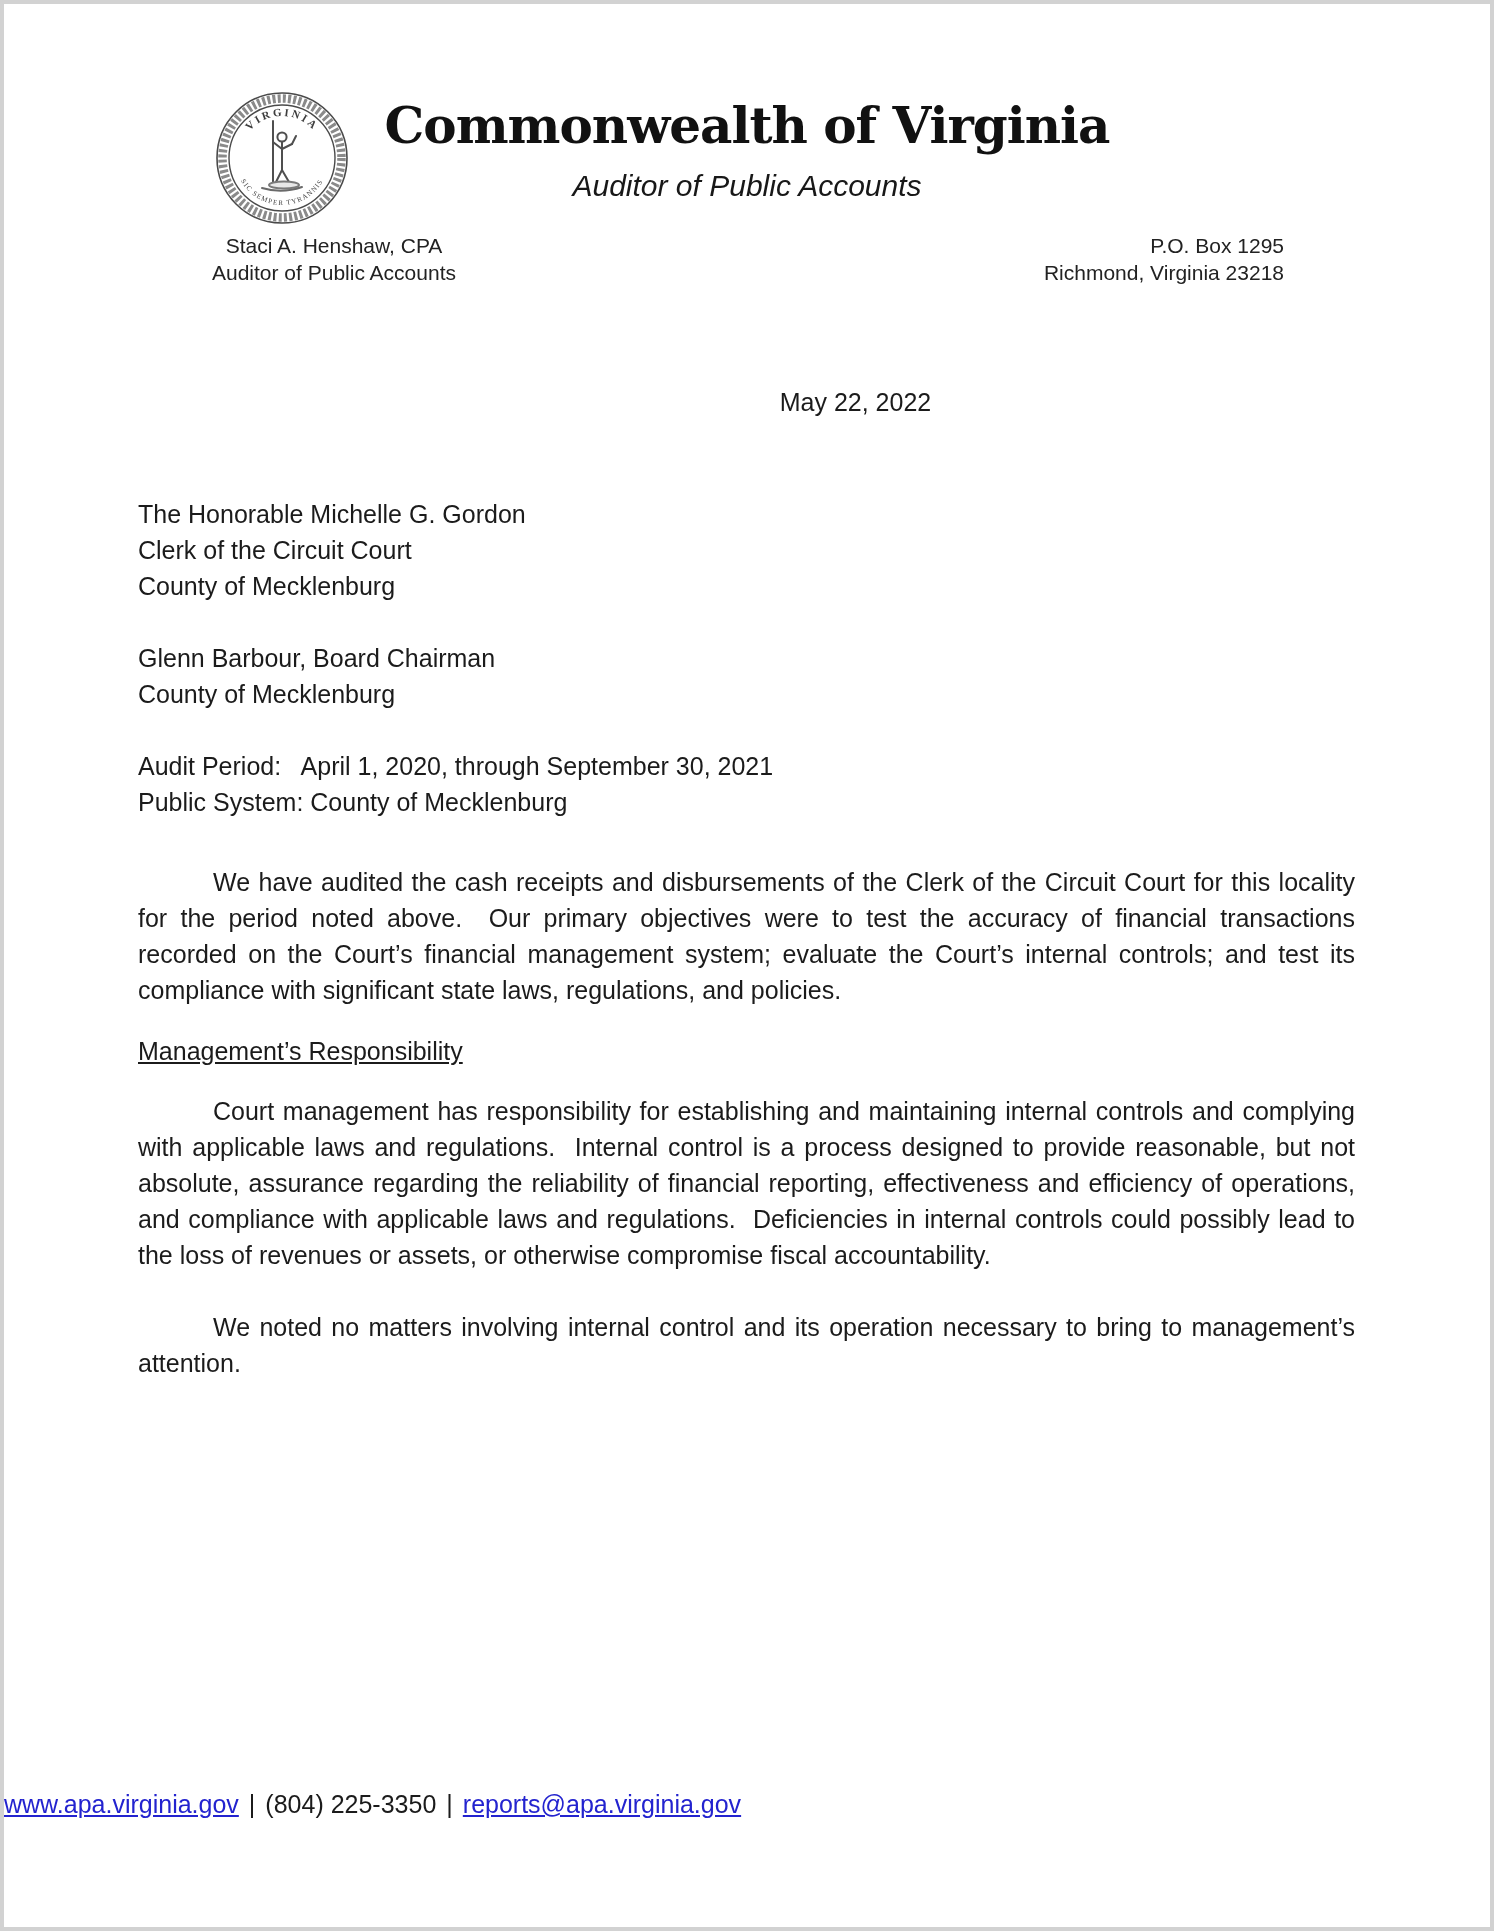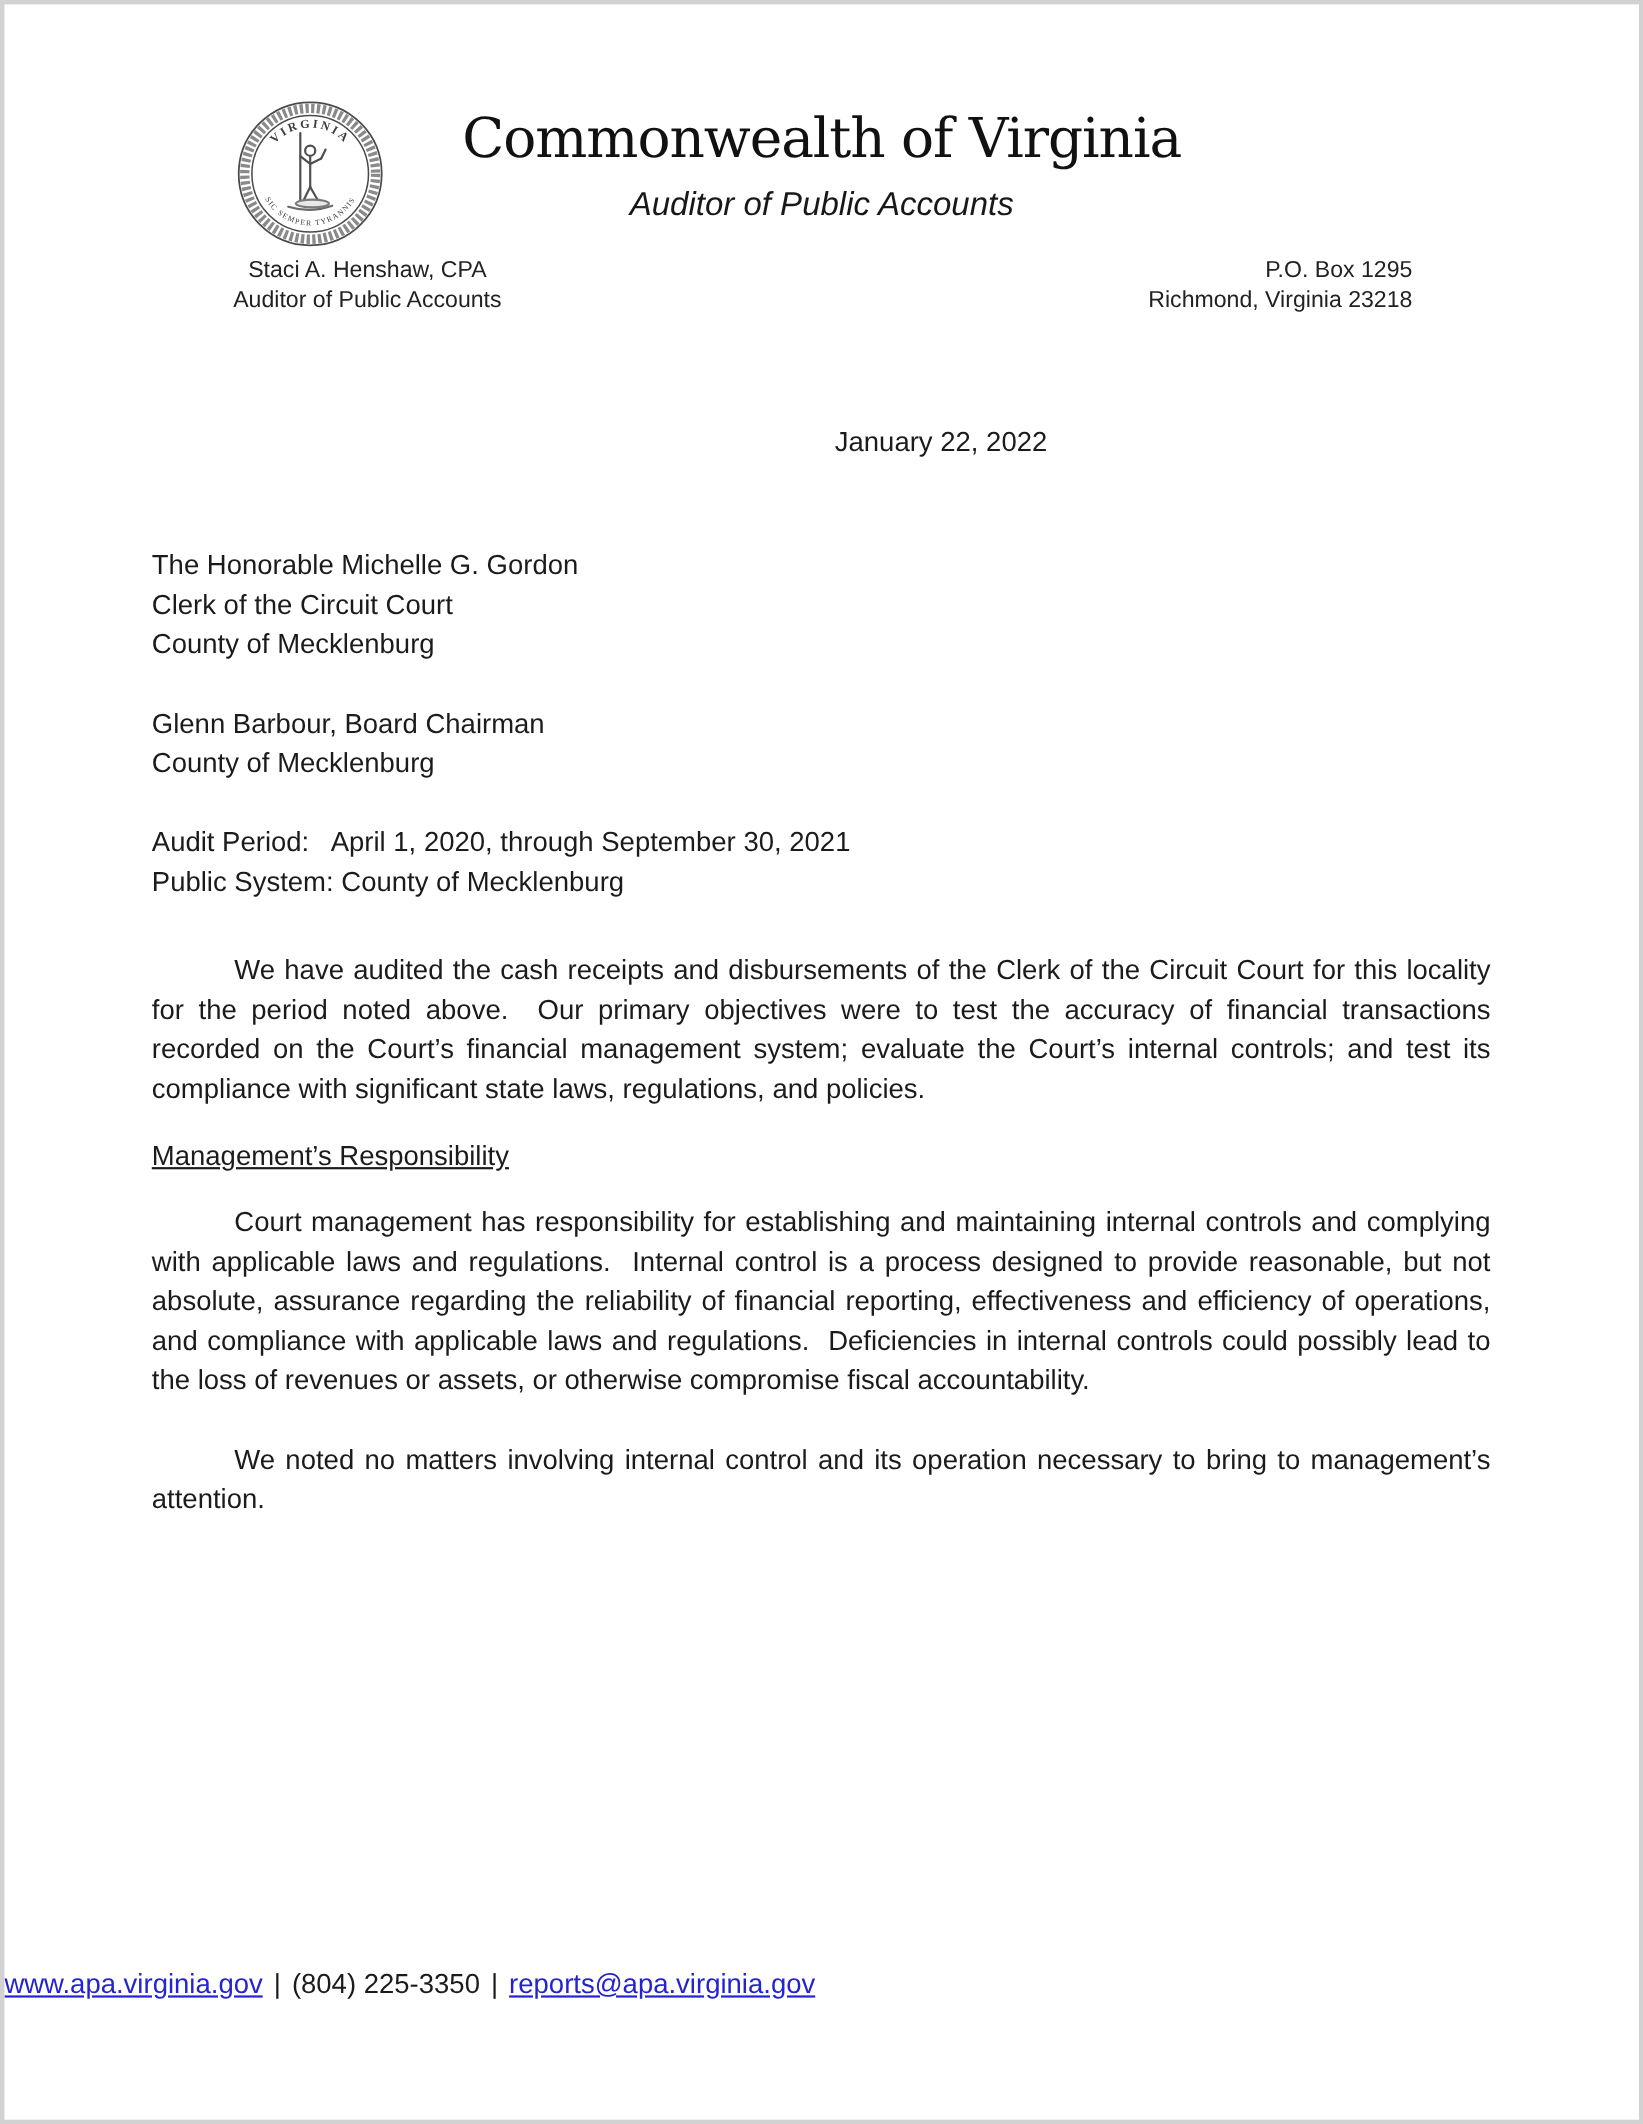--- a/index.html
+++ b/index.html
@@ -27,21 +27,21 @@
     position: absolute;
     left: 210px;
     top: 86px;
     width: 136px;
     height: 136px;
   }
   .letterhead-title {
     padding-top: 96px;
     text-align: center;
     font-family: "DejaVu Serif", serif;
-    font-weight: normal;
+    font-weight: bold;
     font-size: 50px;
     letter-spacing: -1px;
     color: #111111;
     line-height: 1.05;
   }
   .letterhead-subtitle {
     margin-top: 16px;
     text-align: center;
     font-style: italic;
     font-size: 30px;
@@ -150,21 +150,21 @@
 
     <div class="contact right">
       <div>P.O. Box 1295</div>
       <div>Richmond, Virginia 23218</div>
     </div>
 
   </header>
 
   <div class="content">
 
-    <div class="date">January 22, 2022</div>
+    <div class="date">May 22, 2022</div>
 
     <div class="recipient-block first">
       <div>The Honorable Michelle G. Gordon</div>
       <div>Clerk of the Circuit Court</div>
       <div>County of Mecklenburg</div>
     </div>
 
     <div class="recipient-block">
       <div>Glenn Barbour, Board Chairman</div>
       <div>County of Mecklenburg</div>

